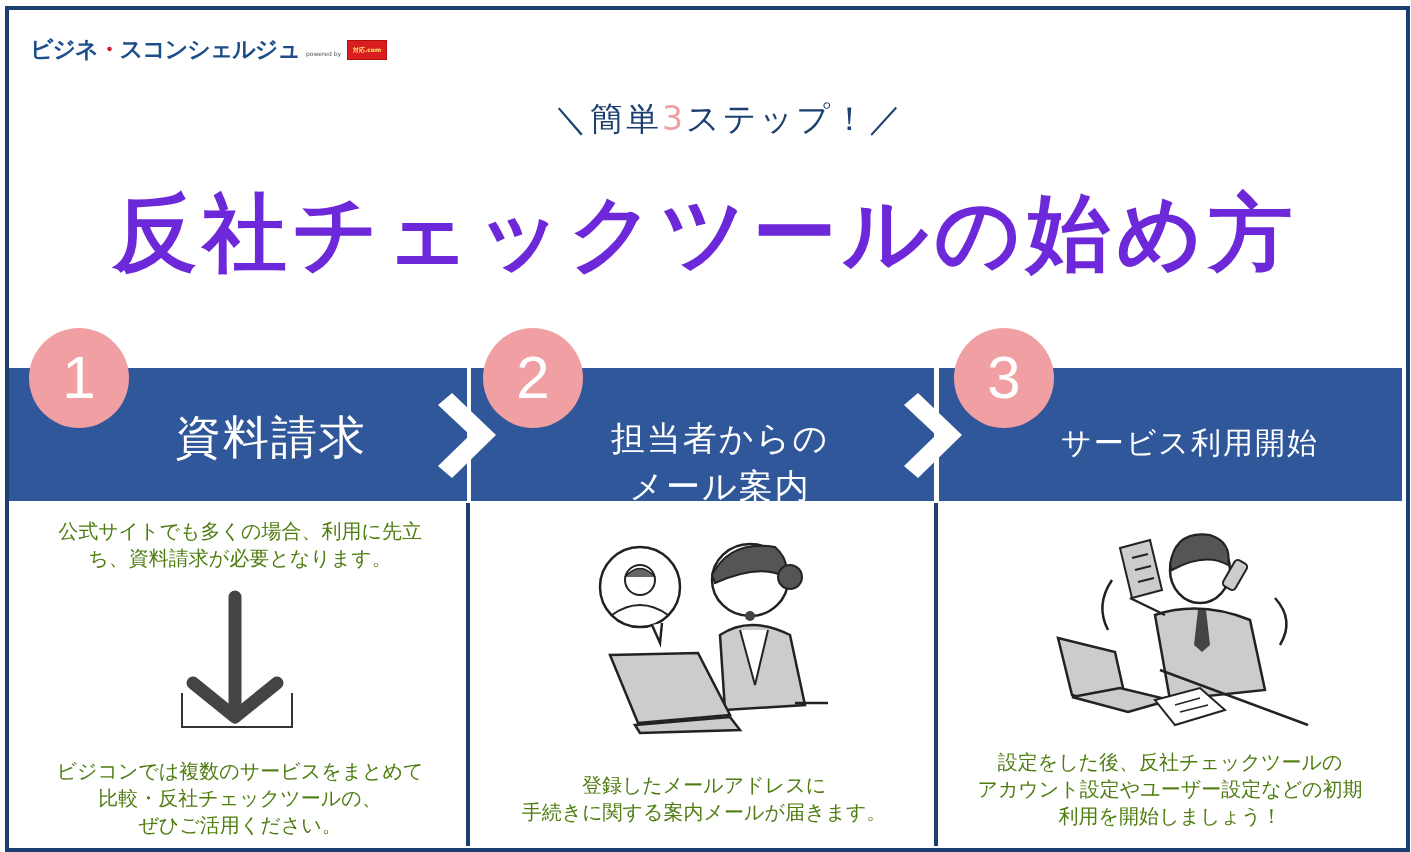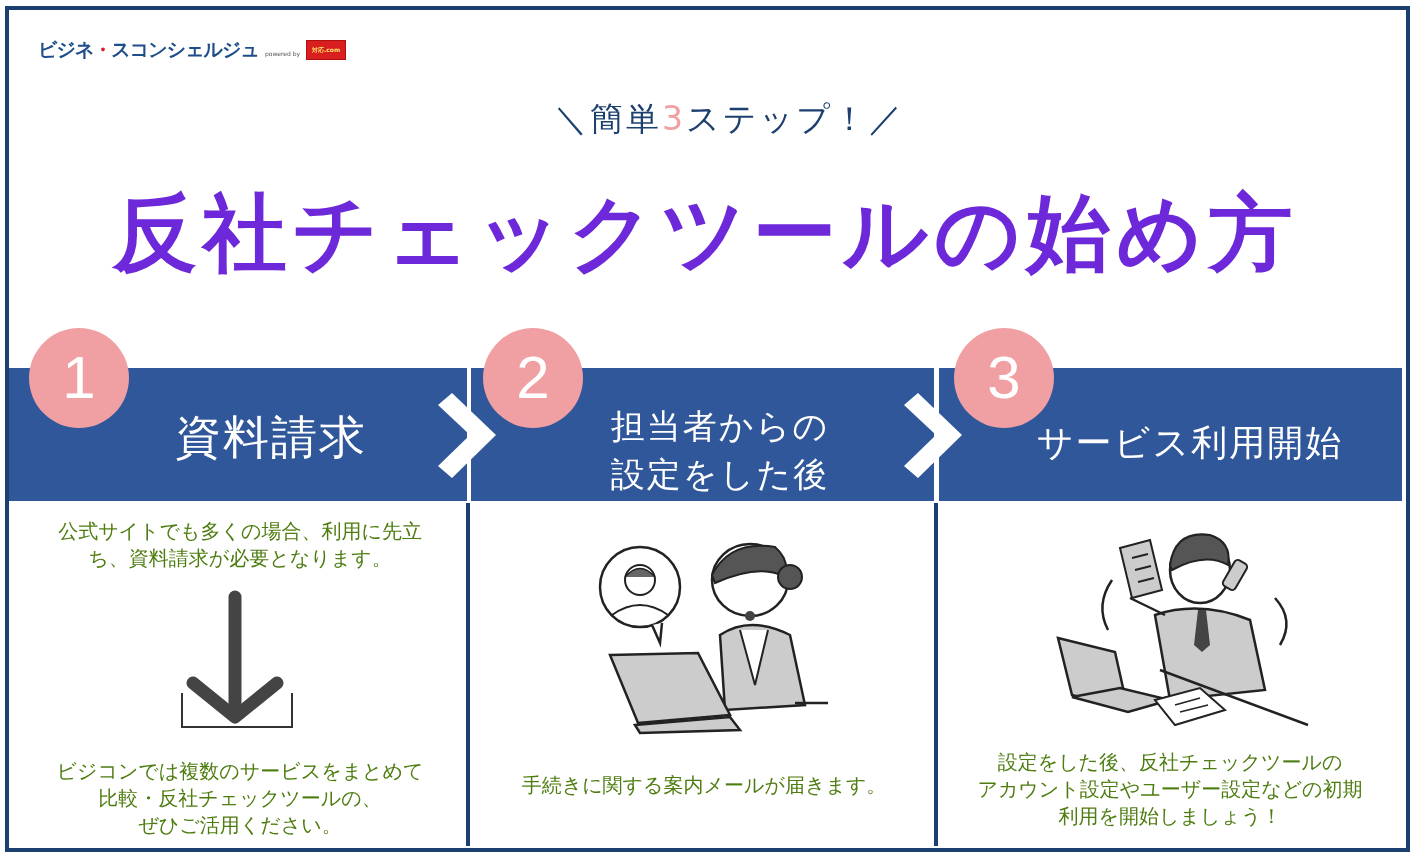--- a/index.html
+++ b/index.html
@@ -1,22 +1,22 @@
 <!DOCTYPE html>
 <html><head>
 <meta charset="utf-8">
 <style>
   html,body{margin:0;padding:0;background:#ffffff;}
   body{width:1411px;height:852px;position:relative;overflow:hidden;
        font-family:"DejaVu Sans","Liberation Sans",sans-serif;}
   .frame{position:absolute;left:5px;top:6px;width:1397px;height:838px;
          border:4px solid #1b3f6e;background:#fff;box-sizing:content-box;}
   .logo{position:absolute;left:30px;top:38px;display:flex;align-items:flex-end;gap:6px;}
-  .logo-text{font-family:"DejaVu Sans",sans-serif;font-weight:bold;font-size:19px;
-             color:#1d4e8a;letter-spacing:-1px;line-height:22px;margin-left:8px;}
+  .logo-text{font-family:"DejaVu Sans",sans-serif;font-weight:bold;font-size:23px;
+             color:#1d4e8a;letter-spacing:-1px;line-height:22px;}
   .logo-dot{color:#d6202a;}
   .logo-powered{font-size:6px;color:#555;margin-bottom:3px;}
   .logo-badge{width:38px;height:18px;background:#d81e1e;border:1px solid #b01010;
               display:flex;align-items:center;justify-content:center;
               color:#ffe36a;font-size:6px;font-weight:bold;}
   .subtitle{position:absolute;left:0;width:1411px;top:97px;text-align:center;
             font-size:33px;color:#1b3f6e;letter-spacing:3px;line-height:44px;padding-left:24px;}
   .subtitle .num{color:#f0a0a2;}
   .title{position:absolute;left:0;width:1411px;top:178px;text-align:center;
          font-size:84px;font-weight:bold;color:#6d28d9;letter-spacing:6px;line-height:110px;}
@@ -32,22 +32,22 @@
   .bandline.b2{left:935px;}
   .circle{position:absolute;width:100px;height:100px;border-radius:50%;background:#f0a0a2;
           color:#fff;font-size:60px;text-align:center;line-height:100px;
           font-family:"Liberation Sans",sans-serif;}
   .c1{left:29px;top:328px;}
   .c2{left:483px;top:328px;}
   .c3{left:954px;top:328px;}
   .band-label{position:absolute;color:#fff;text-align:center;font-size:40px;line-height:50px;
               letter-spacing:2px;}
   .bl1{left:131px;width:280px;top:412px;font-size:46px;}
-  .bl2{left:560px;width:320px;top:402px;font-size:34px;line-height:48px;text-align:center;}
-  .bl3{left:1010px;width:360px;top:418px;font-size:36px;}
+  .bl2{left:560px;width:320px;top:414px;font-size:34px;line-height:48px;text-align:center;}
+  .bl3{left:1010px;width:360px;top:418px;font-size:30px;}
   .chev{position:absolute;top:393px;width:60px;height:85px;}
   .chev1{left:438px;}
   .chev2{left:904px;}
   .desc{position:absolute;text-align:center;color:#4d7c0f;font-size:20px;line-height:27px;}
   .desc1-top{left:20px;width:440px;top:518px;}
   .desc1-bot{left:20px;width:440px;top:758px;}
   .desc2-bot{left:476px;width:456px;top:772px;}
   .desc3-bot{left:942px;width:456px;top:749px;}
   .illus{position:absolute;}
 </style>
@@ -83,21 +83,21 @@
   <polygon points="0,12 14,0 58,42 14,85 0,73 32,42" fill="#ffffff"></polygon>
 </svg>
 
 <div class="circle c1">1</div>
 <div class="circle c2">2</div>
 <div class="circle c3">3</div>
 
 <div class="band-label bl1">資料請求</div>
 <div class="band-label bl2">
   <div>担当者からの</div>
-  <div>設定をした後</div>
+  <div>メール案内</div>
 </div>
 <div class="band-label bl3">サービス利用開始</div>
 
 <div class="desc desc1-top">
   <div>公式サイトでも多くの場合、利用に先立</div>
   <div>ち、資料請求が必要となります。</div>
 </div>
 <svg class="illus" style="left:175px;top:585px;" width="125" height="150" viewBox="0 0 125 150">
   <line x1="60" y1="12" x2="60" y2="118" stroke="#444" stroke-width="13" stroke-linecap="round"></line>
   <polyline points="18,98 60,132 102,98" fill="none" stroke="#444" stroke-width="13" stroke-linecap="round" stroke-linejoin="round"></polyline>
@@ -123,20 +123,21 @@
   <circle cx="160" cy="81" r="5" fill="#444"></circle>
 
   <path d="M130,100 Q160,80 200,100 L215,170 L135,175 Z" fill="#ccc" stroke="#222" stroke-width="2.5"></path>
   <polyline points="150,95 165,150 178,95" fill="#fff" stroke="#222" stroke-width="2"></polyline>
 
   <polygon points="20,120 108,118 140,180 48,188" fill="#ccc" stroke="#222" stroke-width="2.5"></polygon>
   <polygon points="45,190 140,182 150,195 50,198" fill="#ccc" stroke="#222" stroke-width="2.5"></polygon>
   <line x1="205" y1="168" x2="238" y2="168" stroke="#222" stroke-width="2.5"></line>
 </svg>
 <div class="desc desc2-bot">
+  <div>登録したメールアドレスに</div>
   <div>手続きに関する案内メールが届きます。</div>
 </div>
 
 <svg class="illus" style="left:1050px;top:520px;" width="260" height="210" viewBox="0 0 260 210">
 
   <polygon points="70,28 100,20 112,70 82,78" fill="#ccc" stroke="#222" stroke-width="2"></polygon>
   <line x1="82" y1="38" x2="98" y2="34" stroke="#222" stroke-width="2"></line>
   <line x1="85" y1="50" x2="101" y2="46" stroke="#222" stroke-width="2"></line>
   <line x1="88" y1="62" x2="104" y2="58" stroke="#222" stroke-width="2"></line>
 

